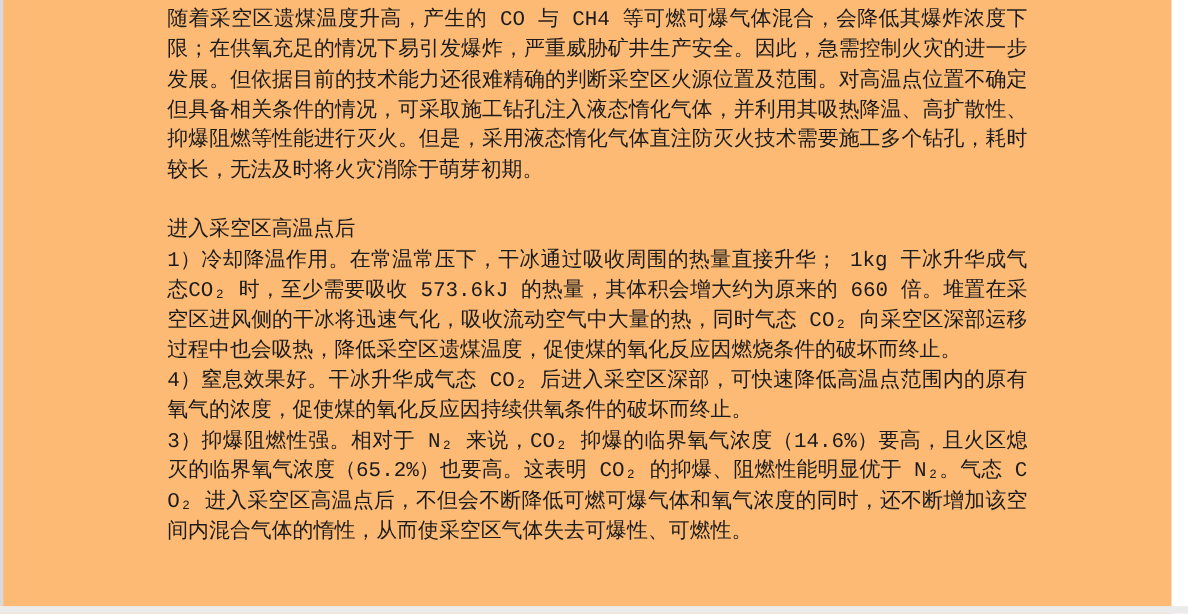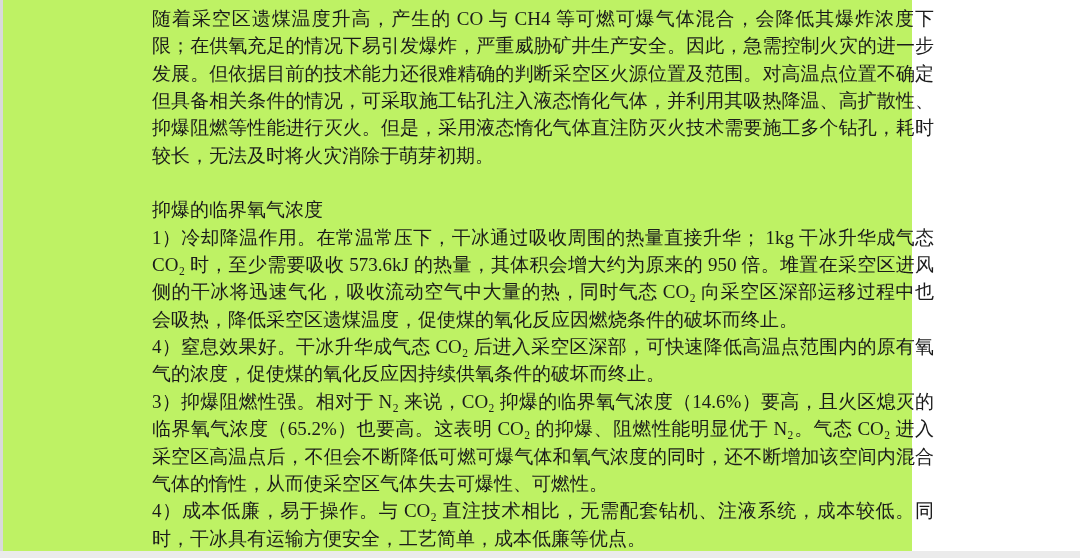--- a/index.html
+++ b/index.html
@@ -6,23 +6,24 @@
     margin: 0;
     padding: 0;
     width: 1080px;
     height: 558px;
     background: #ffffff;
     overflow: hidden;
     font-family: "Liberation Serif", "DejaVu Serif", serif;
   }
   .viewer {
     position: relative;
-    width: 912px;
+    width: 1065px;
     height: 558px;
-    background: #bef264;
+    background: #fdba74;
+    font-family: Liberation Mono, monospace;
   }
   .page-left-edge {
     position: absolute;
     left: 0;
     top: 0;
     width: 3px;
     height: 551px;
     background: #d9d9d9;
   }
   .page-bottom-gap {
@@ -54,20 +55,19 @@
   }
 </style>
 </head>
 <body>
 
 <div class="viewer">
   <div class="page-left-edge"></div>
   <div class="doc-content" id="doc-content">
       <p class="para body">随着采空区遗煤温度升高，产生的 CO 与 CH4 等可燃可爆气体混合，会降低其爆炸浓度下限；在供氧充足的情况下易引发爆炸，严重威胁矿井生产安全。因此，急需控制火灾的进一步发展。但依据目前的技术能力还很难精确的判断采空区火源位置及范围。对高温点位置不确定但具备相关条件的情况，可采取施工钻孔注入液态惰化气体，并利用其吸热降温、高扩散性、抑爆阻燃等性能进行灭火。但是，采用液态惰化气体直注防灭火技术需要施工多个钻孔，耗时较长，无法及时将火灾消除于萌芽初期。</p>
       <p class="para blank">&nbsp;</p>
-      <p class="para heading">抑爆的临界氧气浓度</p>
-      <p class="para body">1）冷却降温作用。在常温常压下，干冰通过吸收周围的热量直接升华； 1kg 干冰升华成气态CO₂ 时，至少需要吸收 573.6kJ 的热量，其体积会增大约为原来的 950 倍。堆置在采空区进风侧的干冰将迅速气化，吸收流动空气中大量的热，同时气态 CO₂ 向采空区深部运移过程中也会吸热，降低采空区遗煤温度，促使煤的氧化反应因燃烧条件的破坏而终止。</p>
+      <p class="para heading">进入采空区高温点后</p>
+      <p class="para body">1）冷却降温作用。在常温常压下，干冰通过吸收周围的热量直接升华； 1kg 干冰升华成气态CO₂ 时，至少需要吸收 573.6kJ 的热量，其体积会增大约为原来的 660 倍。堆置在采空区进风侧的干冰将迅速气化，吸收流动空气中大量的热，同时气态 CO₂ 向采空区深部运移过程中也会吸热，降低采空区遗煤温度，促使煤的氧化反应因燃烧条件的破坏而终止。</p>
       <p class="para body">4）窒息效果好。干冰升华成气态 CO₂ 后进入采空区深部，可快速降低高温点范围内的原有氧气的浓度，促使煤的氧化反应因持续供氧条件的破坏而终止。</p>
       <p class="para body">3）抑爆阻燃性强。相对于 N₂ 来说，CO₂ 抑爆的临界氧气浓度（14.6%）要高，且火区熄灭的临界氧气浓度（65.2%）也要高。这表明 CO₂ 的抑爆、阻燃性能明显优于 N₂。气态 CO₂ 进入采空区高温点后，不但会不断降低可燃可爆气体和氧气浓度的同时，还不断增加该空间内混合气体的惰性，从而使采空区气体失去可爆性、可燃性。</p>
-      <p class="para body">4）成本低廉，易于操作。与 CO₂ 直注技术相比，无需配套钻机、注液系统，成本较低。同时，干冰具有运输方便安全，工艺简单，成本低廉等优点。</p>
     </div>
   <div class="page-bottom-gap"></div>
 </div>
 
 </body></html>

